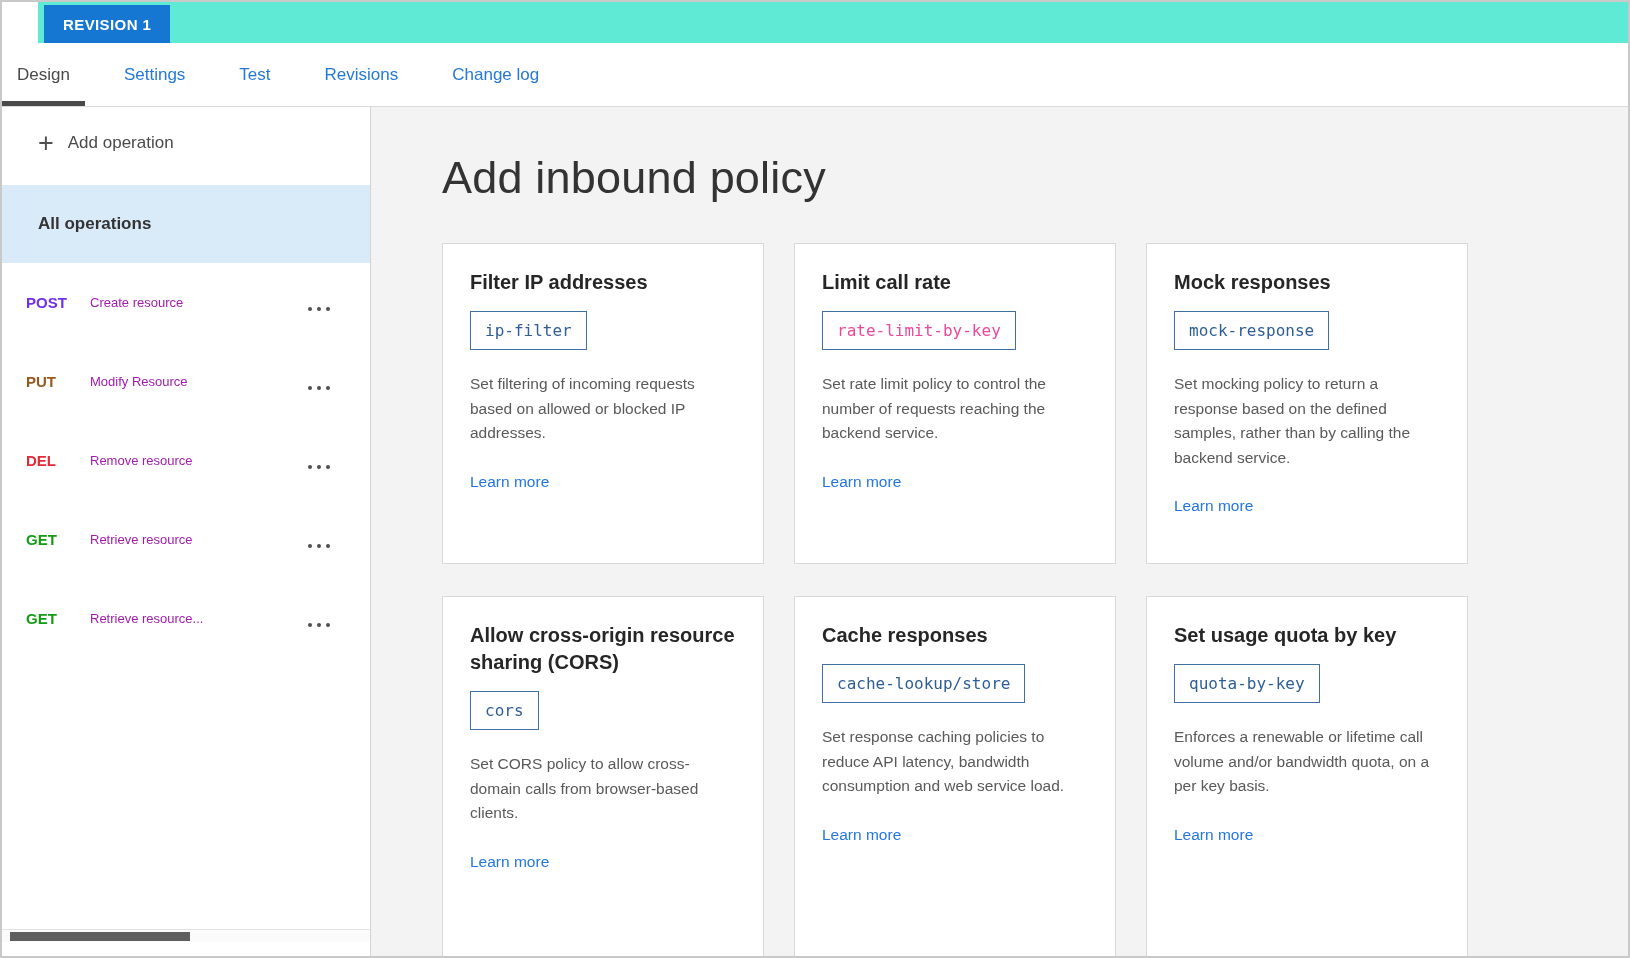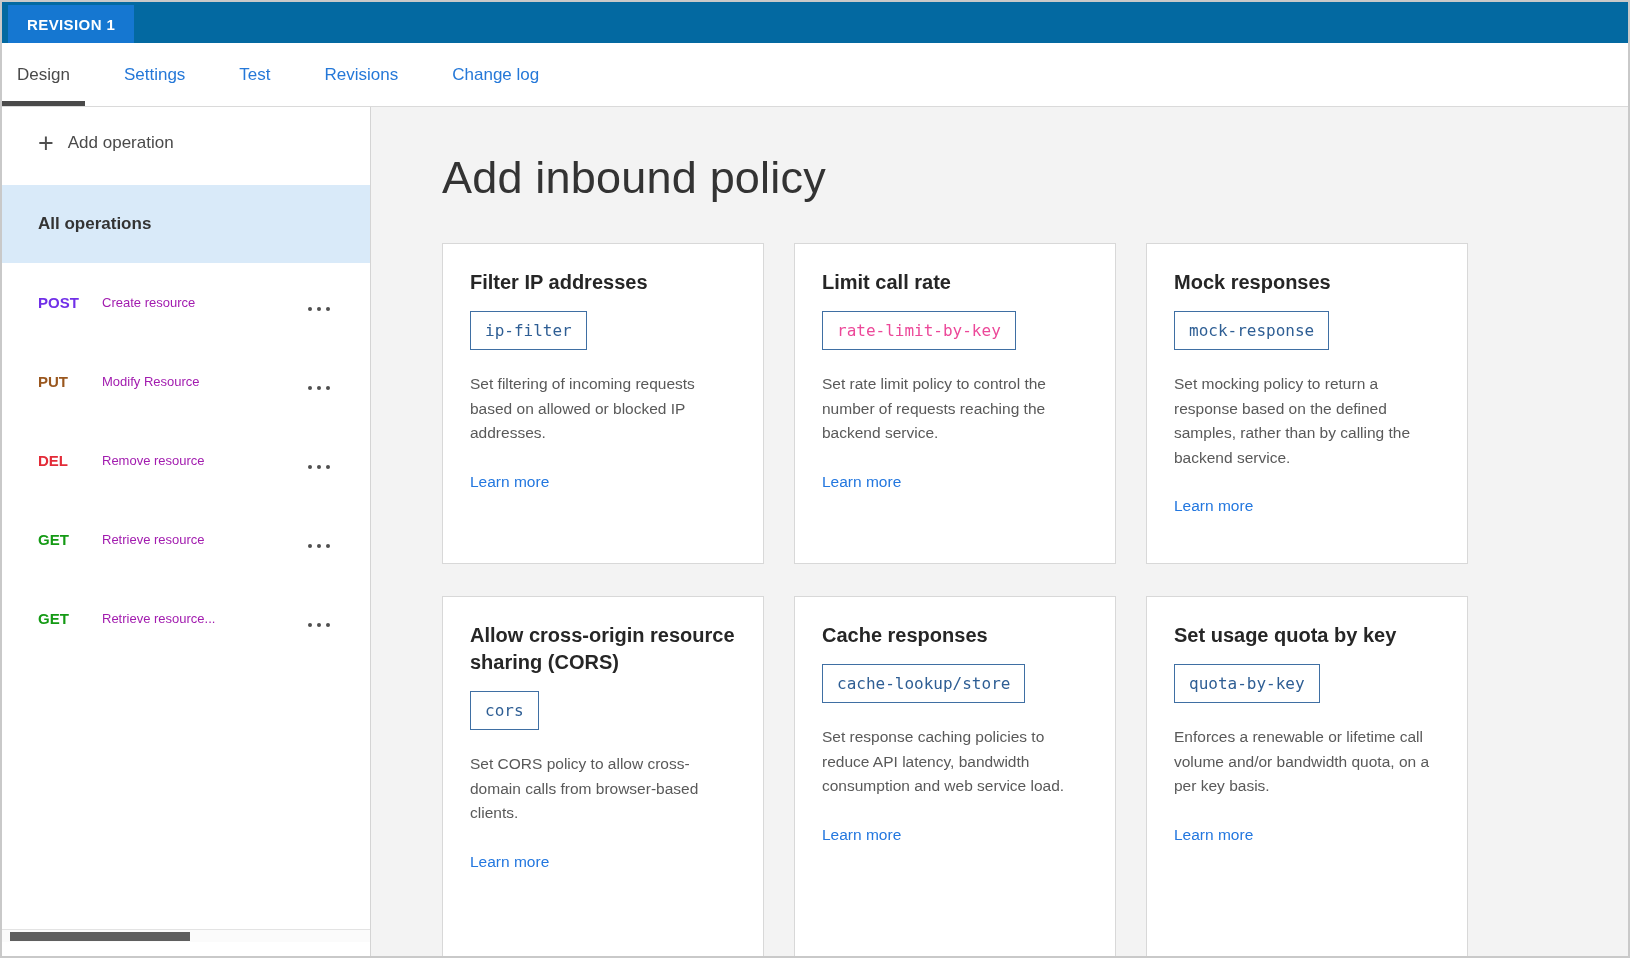--- a/index.html
+++ b/index.html
@@ -2,21 +2,21 @@
 <html><head>
 <meta charset="utf-8">
 <style>
   * { margin: 0; padding: 0; box-sizing: border-box; }
   html, body { width: 1630px; height: 958px; overflow: hidden; background: #fff;
     font-family: "Liberation Sans", sans-serif; }
   .screen { width: 1630px; height: 958px; border: 2px solid #c9c9c9; position: relative;
     overflow: hidden; background: #fff; display: flex; flex-direction: column; }
 
   
-  .rev-strip { height: 41px; background: #0369a1; display: flex; align-items: flex-end; flex: 0 0 auto; }
+  .rev-strip { height: 41px; background: #5eead4; display: flex; align-items: flex-end; flex: 0 0 auto; margin-left: 36px; }
   .rev-badge { margin-left: 6px; height: 38px; padding: 0 19px; display: flex; align-items: center;
     color: #fff; font-size: 15px; font-weight: 700; letter-spacing: .4px; }
 
   
   .tabbar { height: 64px; background: #fff; border-bottom: 1px solid #dadada;
     display: flex; align-items: stretch; flex: 0 0 auto; }
   .tab { display: flex; align-items: center; padding: 0 15px; margin-right: 24px;
     font-size: 17px; cursor: pointer; border-bottom: 5px solid transparent; padding-top: 5px; }
   .tab.active { color: #4a4a4a; border-bottom-color: #4a4a4a; }
 
@@ -24,21 +24,21 @@
   .content { flex: 1 1 auto; display: flex; min-height: 0; }
 
   
   .sidebar { width: 369px; flex: 0 0 369px; background: #fff; border-right: 1px solid #d4d4d4;
     position: relative; overflow: hidden; }
   .add-op { height: 72px; display: flex; align-items: center; padding-left: 36px; cursor: pointer; }
   .add-icon { font-size: 27px; font-weight: 400; color: #4f4f4f; margin-right: 14px; line-height: 1; }
   .add-op-label { font-size: 17px; color: #4a4a4a; }
   .all-ops { margin-top: 6px; height: 78px; display: flex; align-items: center;
     padding-left: 36px; font-size: 17px; font-weight: 700; color: #333; cursor: pointer; }
-  .op-row { height: 79px; display: flex; align-items: center; padding-left: 36px; cursor: pointer; }
+  .op-row { height: 79px; display: flex; align-items: center; padding-left: 24px; cursor: pointer; }
   .op-method { width: 64px; font-size: 15px; font-weight: 700; flex: 0 0 64px; }
   .op-name { font-size: 13px; color: #a21caf; white-space: nowrap; overflow: hidden; }
   .op-more { margin-left: auto; margin-right: 40px; display: flex; gap: 5px; align-items: flex-end;
     padding-top: 12px; cursor: pointer; }
   .op-more i { width: 4px; height: 4px; border-radius: 50%; background: #4f4f4f; display: block; }
   .hscroll { position: absolute; left: 0; right: 0; bottom: 14px; height: 13px;
     border-top: 1px solid #e3e3e3; background: #fbfbfb; }
   .hscroll-thumb { position: absolute; left: 8px; top: 2px; width: 180px; height: 9px; background: #5e5e5e; }
 
   

